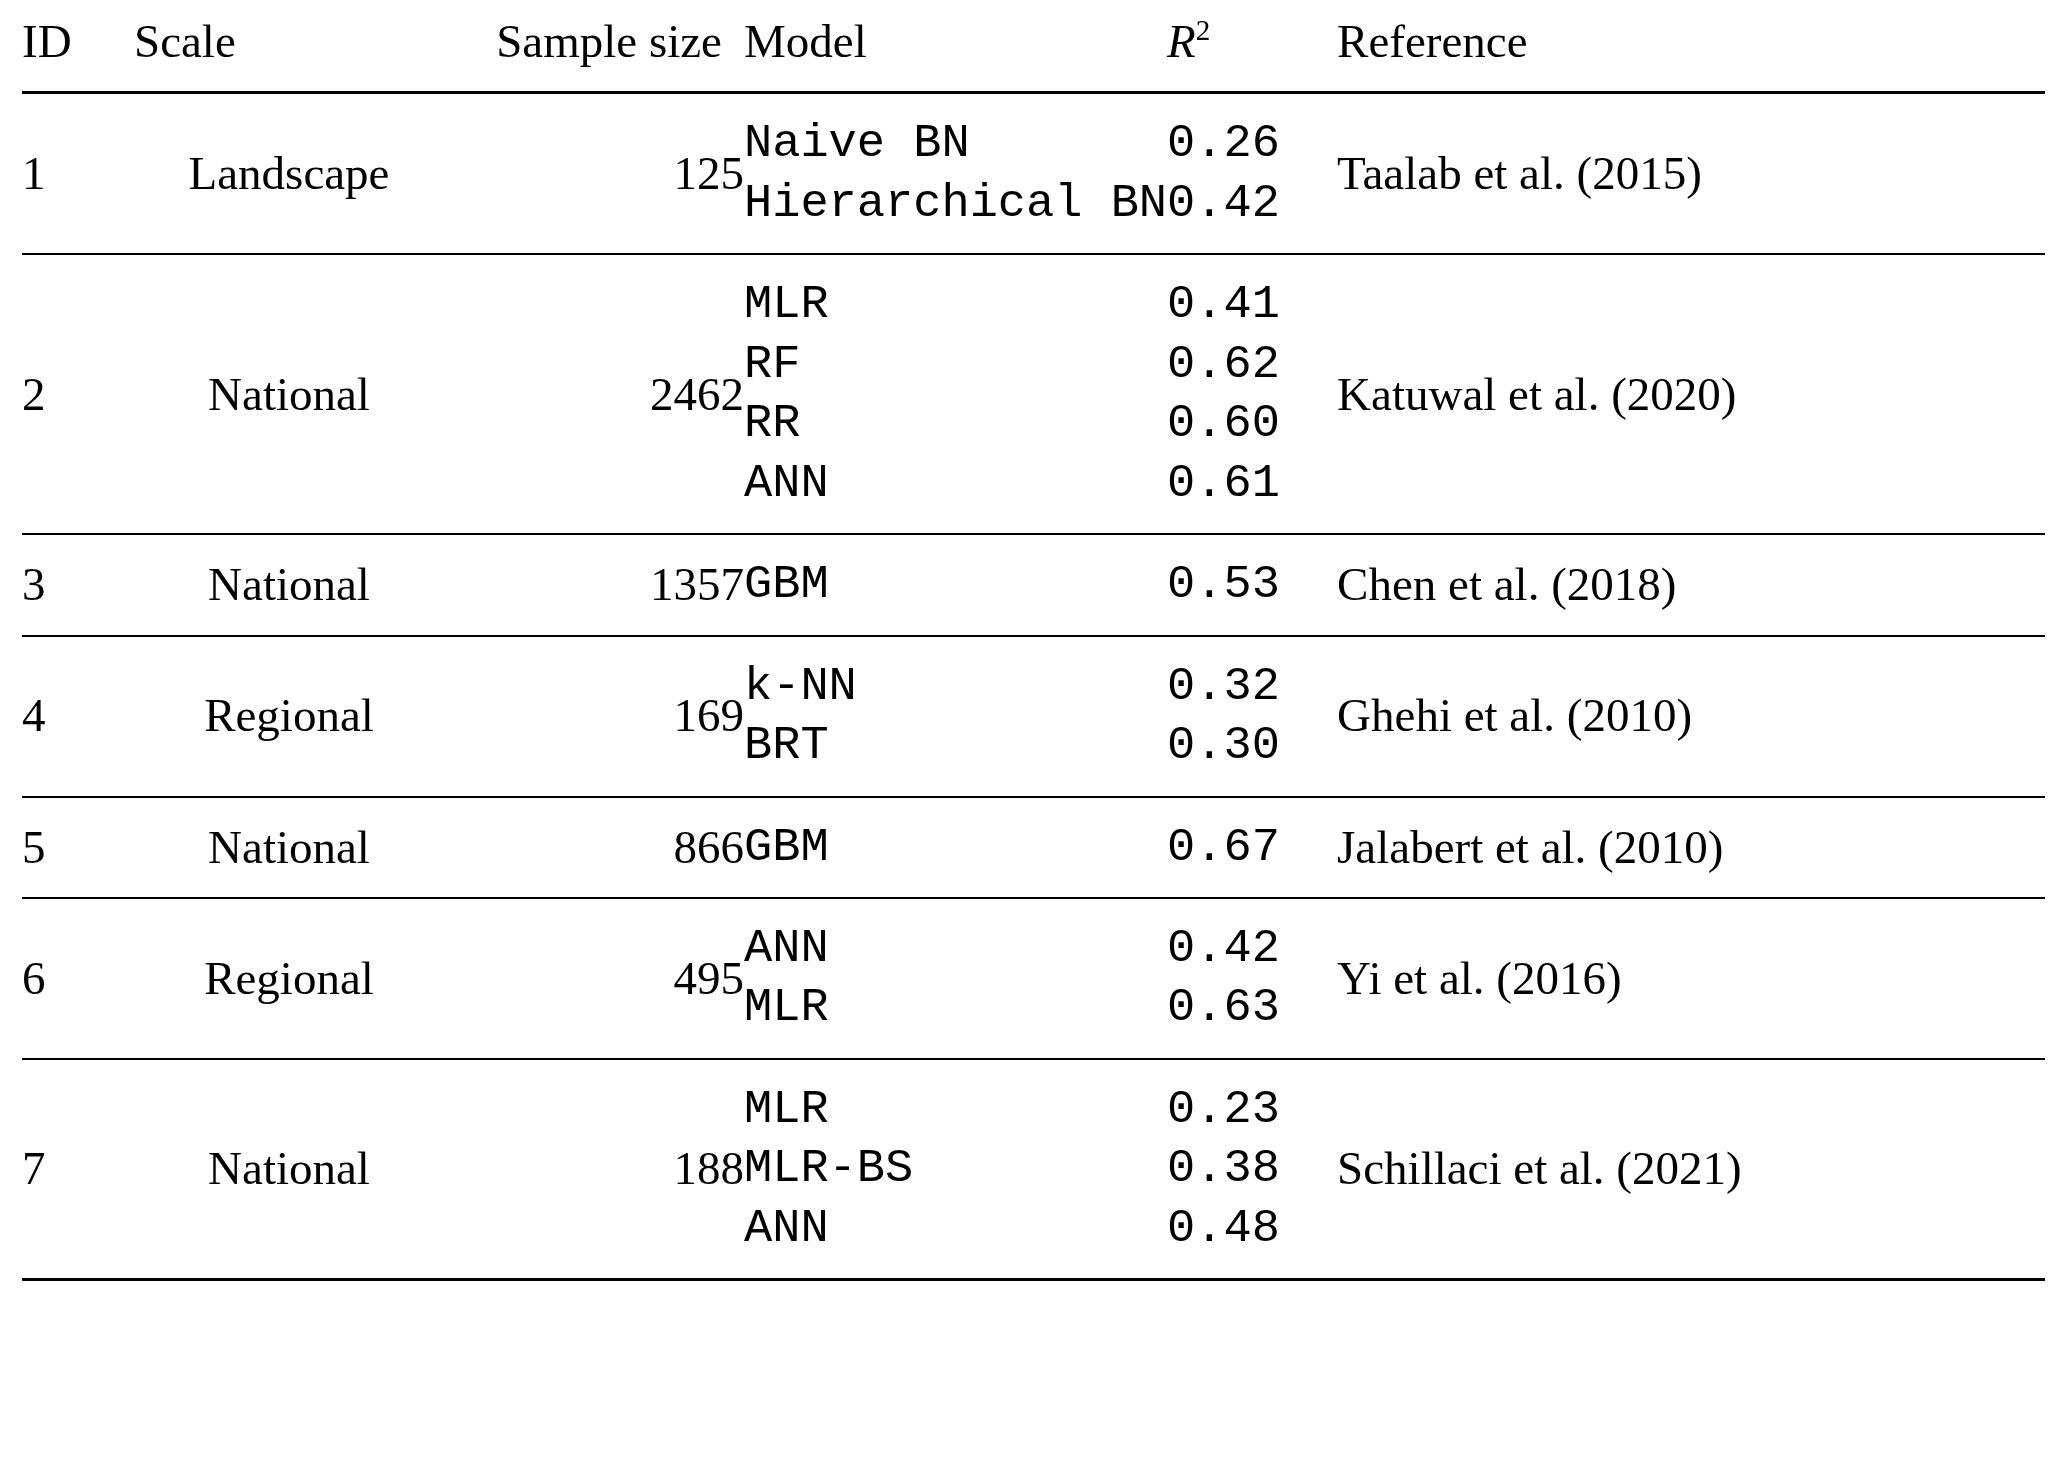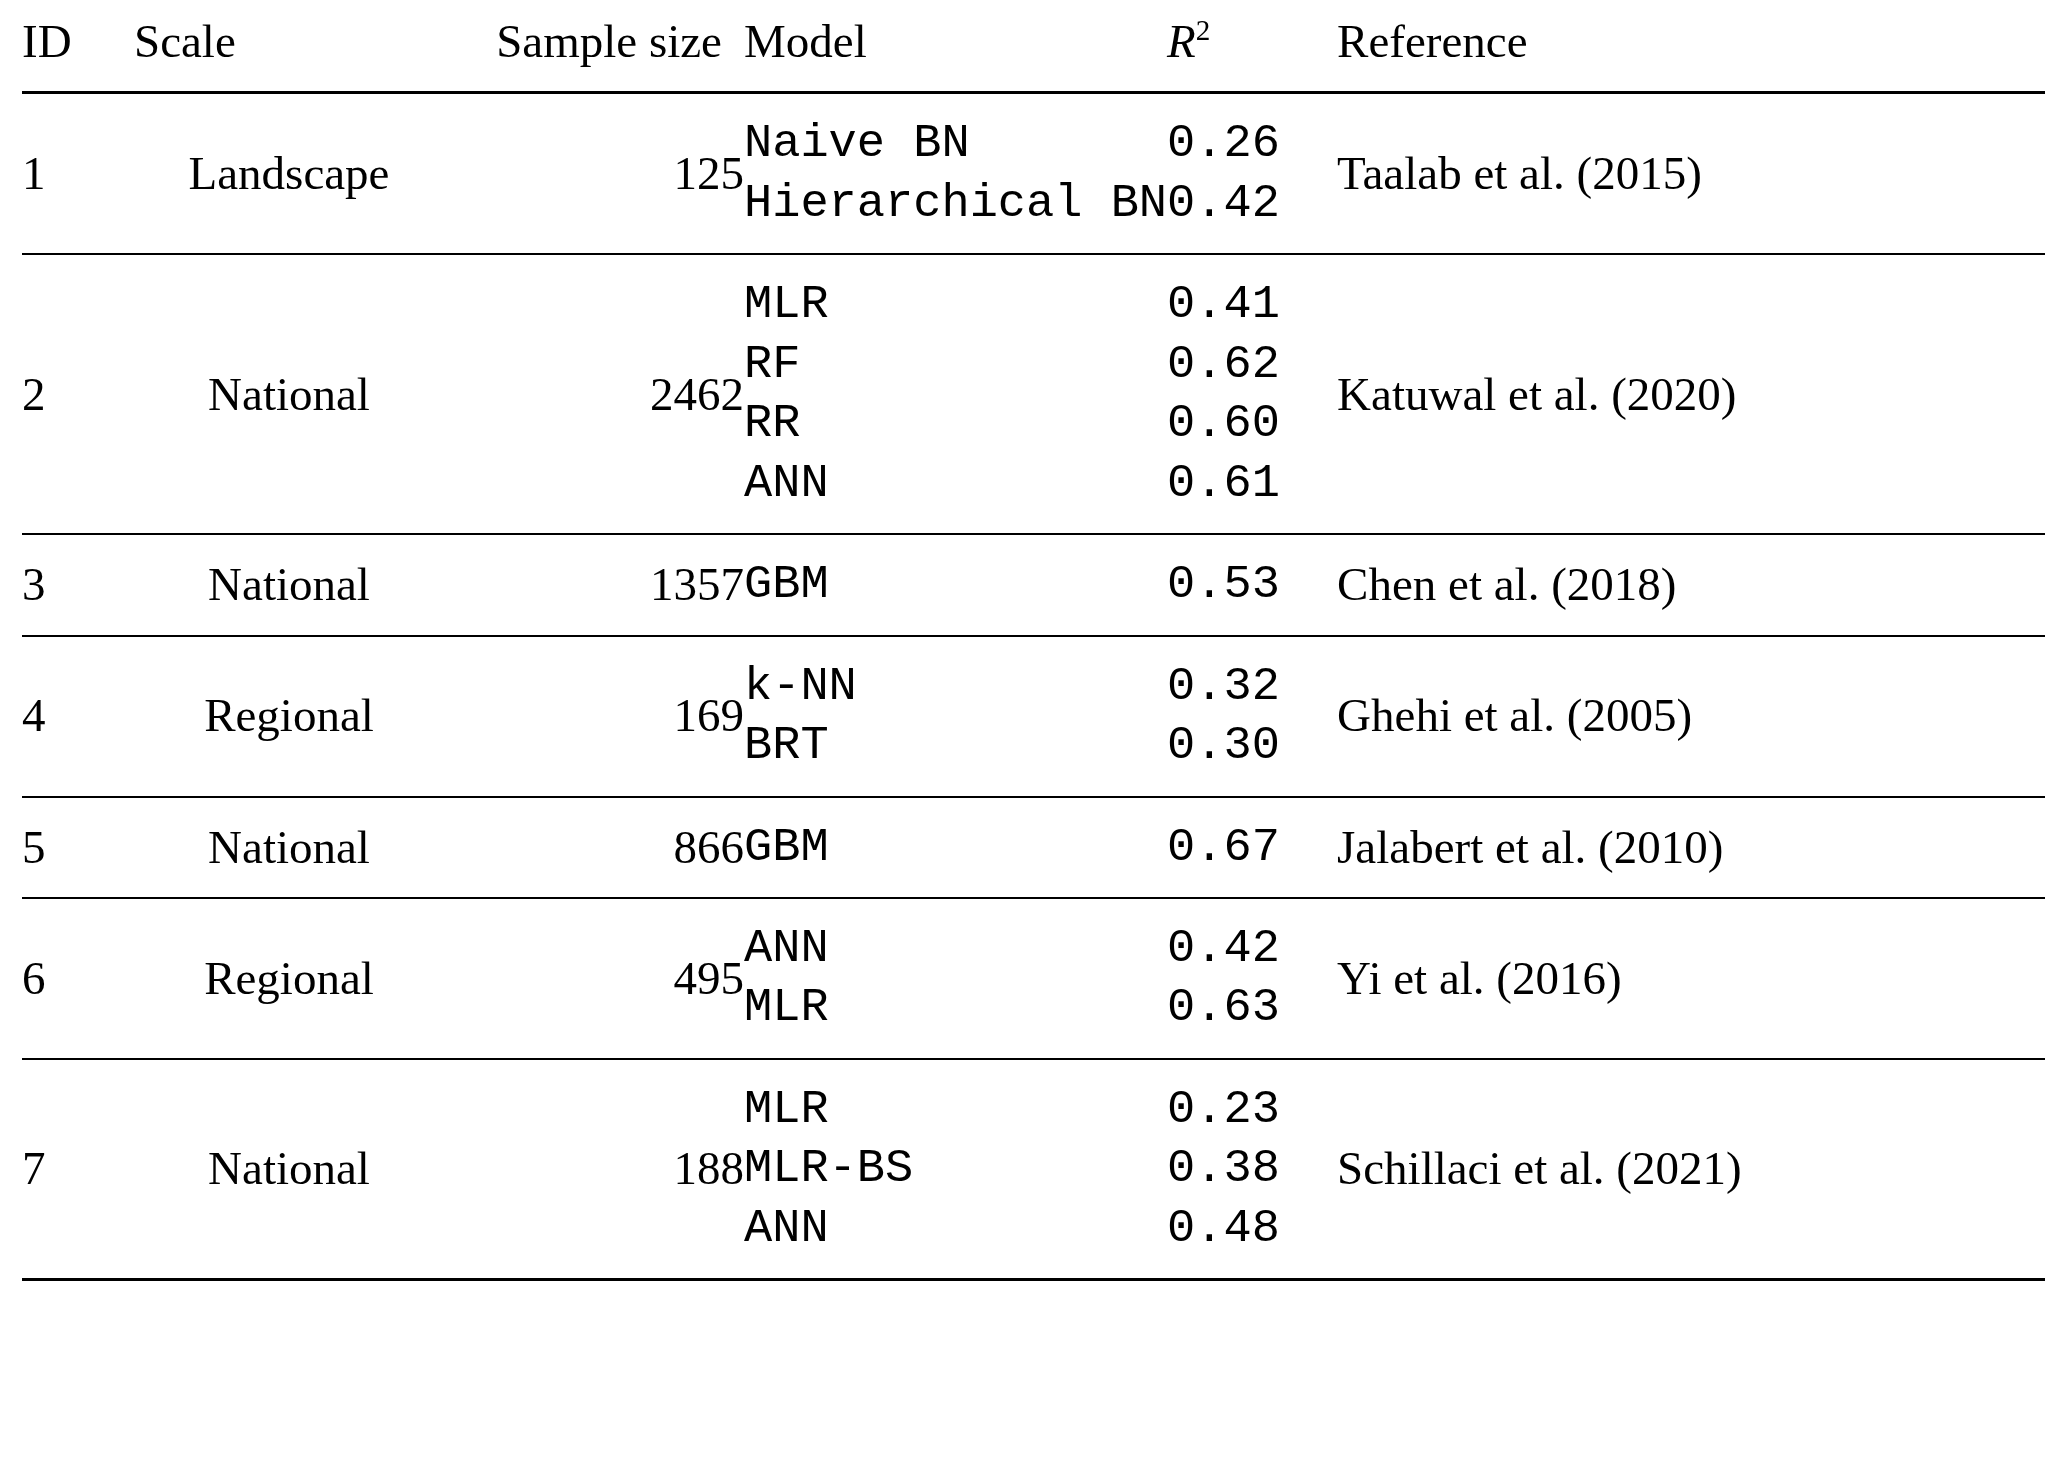--- a/index.html
+++ b/index.html
@@ -175,21 +175,21 @@
             <div>k-NN</div>
             <div>BRT</div>
           </div>
         </td>
         <td class="cell-r2 rule-mid">
           <div class="stack">
             <div>0.32</div>
             <div>0.30</div>
           </div>
         </td>
-        <td class="cell-ref rule-mid nowrap">Ghehi et al. (2005)</td>
+        <td class="cell-ref rule-mid nowrap">Ghehi et al. (2010)</td>
       </tr>
 
       <tr class="body-row">
         <td class="cell-id rule-mid">5</td>
         <td class="cell-scale rule-mid">National</td>
         <td class="cell-sample rule-mid">866</td>
         <td class="cell-model rule-mid">
           <div class="stack">
             <div>GBM</div>
           </div>

